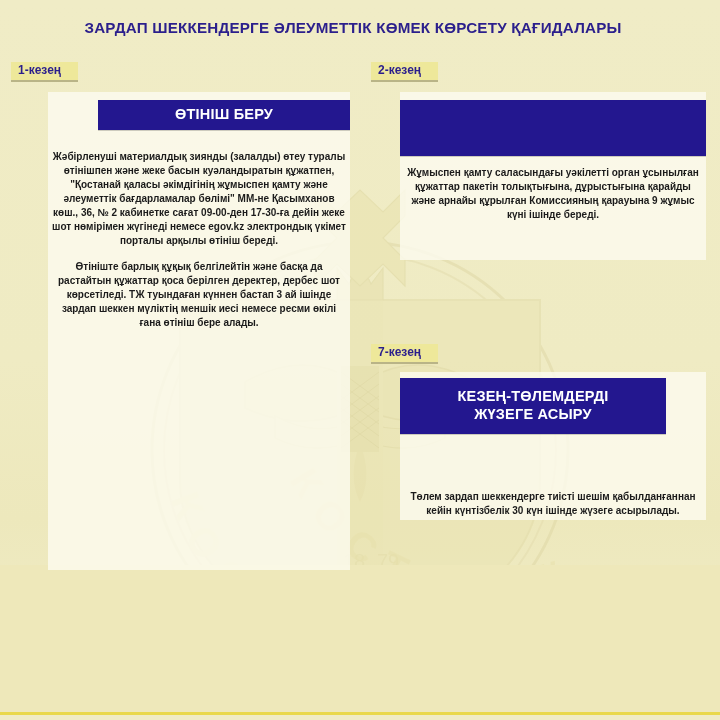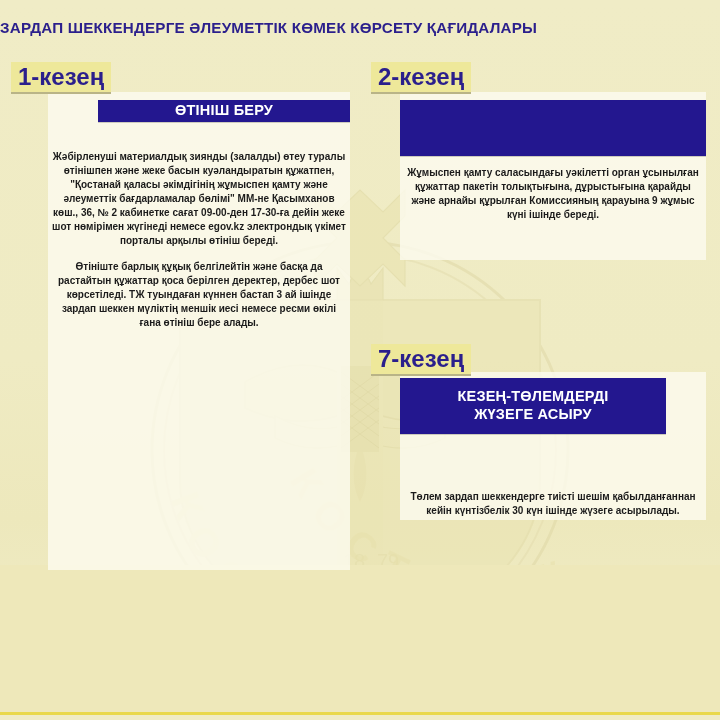--- a/index.html
+++ b/index.html
@@ -75,20 +75,21 @@
     background: #efebc4;
     z-index: 6;
   }
 
   
   .slide-title {
     position: absolute;
     left: 0;
     right: 14px;
     top: 19px;
+    text-align: center;
     z-index: 5;
     color: #2b1f8c;
     font-size: 15.2px;
     font-weight: bold;
     letter-spacing: 0.2px;
     white-space: nowrap;
   }
 
   
   .panel {
@@ -115,23 +116,23 @@
     width: 306px;
     height: 148px;
   }
 
   
   .stage-badge {
     position: absolute;
     z-index: 7;
     background: #eee89a;
     color: #2b1f8c;
-    font-size: 24px;
-    font-weight: bold;
-    padding: 2px 7px 3px 7px;
+    font-size: 12px;
+    font-weight: bold;
+    padding: 2px 17px 3px 7px;
     line-height: 1.05;
     border-bottom: 2px solid #b9b487;
     white-space: nowrap;
   }
   .badge-1 { left: 11px;  top: 62px; }
   .badge-2 { left: 371px; top: 62px; }
   .badge-3 { left: 371px; top: 344px; }
 
   
   .hdr {
@@ -142,21 +143,21 @@
     font-weight: bold;
     text-align: center;
     display: flex;
     align-items: center;
     justify-content: center;
     font-size: 14.5px;
     line-height: 1.22;
     letter-spacing: 0.2px;
     box-shadow: 0 1px 0 rgba(0,0,0,0.18);
   }
-  .hdr-1 { left: 98px;  top: 100px; width: 252px; height: 22px; }
+  .hdr-1 { left: 98px;  top: 100px; width: 252px; height: 30px; }
   .hdr-2 { left: 400px; top: 100px; width: 306px; height: 56px; }
   .hdr-3 { left: 400px; top: 378px; width: 266px; height: 56px; }
   .hdr span { display: block; }
 
   
   .body-text {
     position: absolute;
     z-index: 9;
     color: #1b1b1b;
     font-weight: bold;

